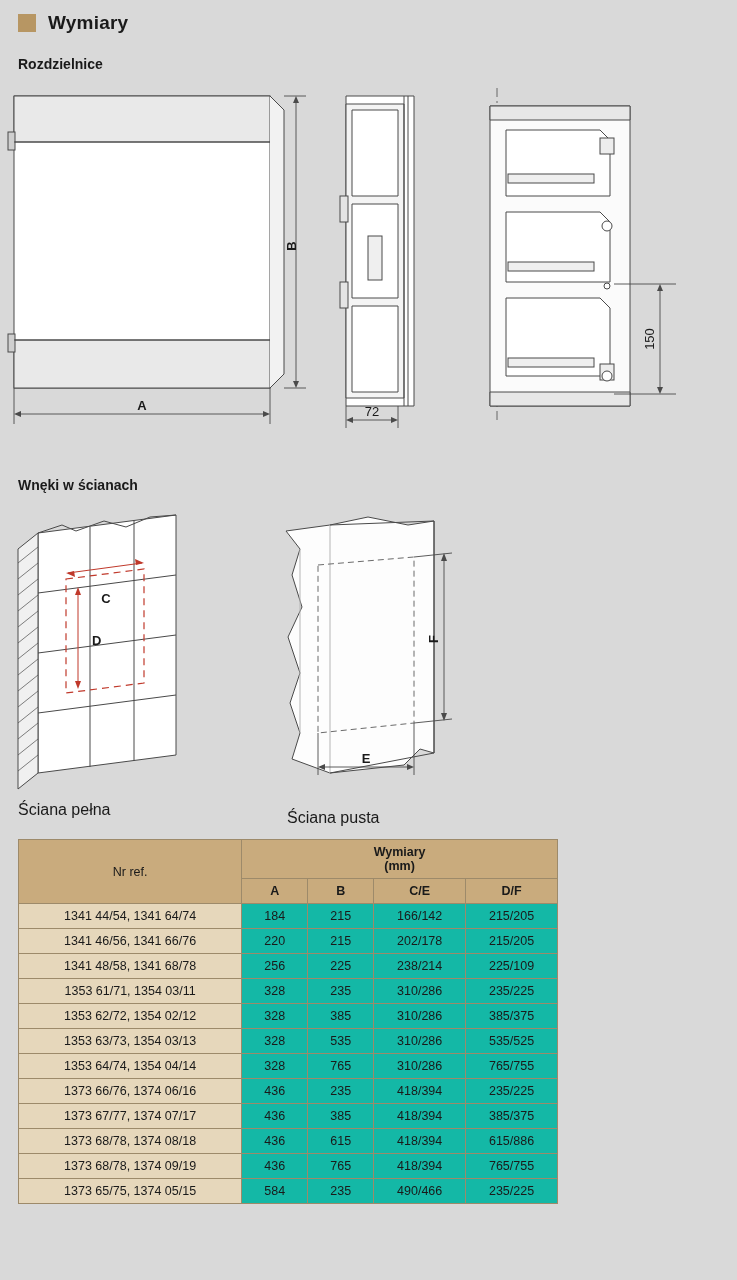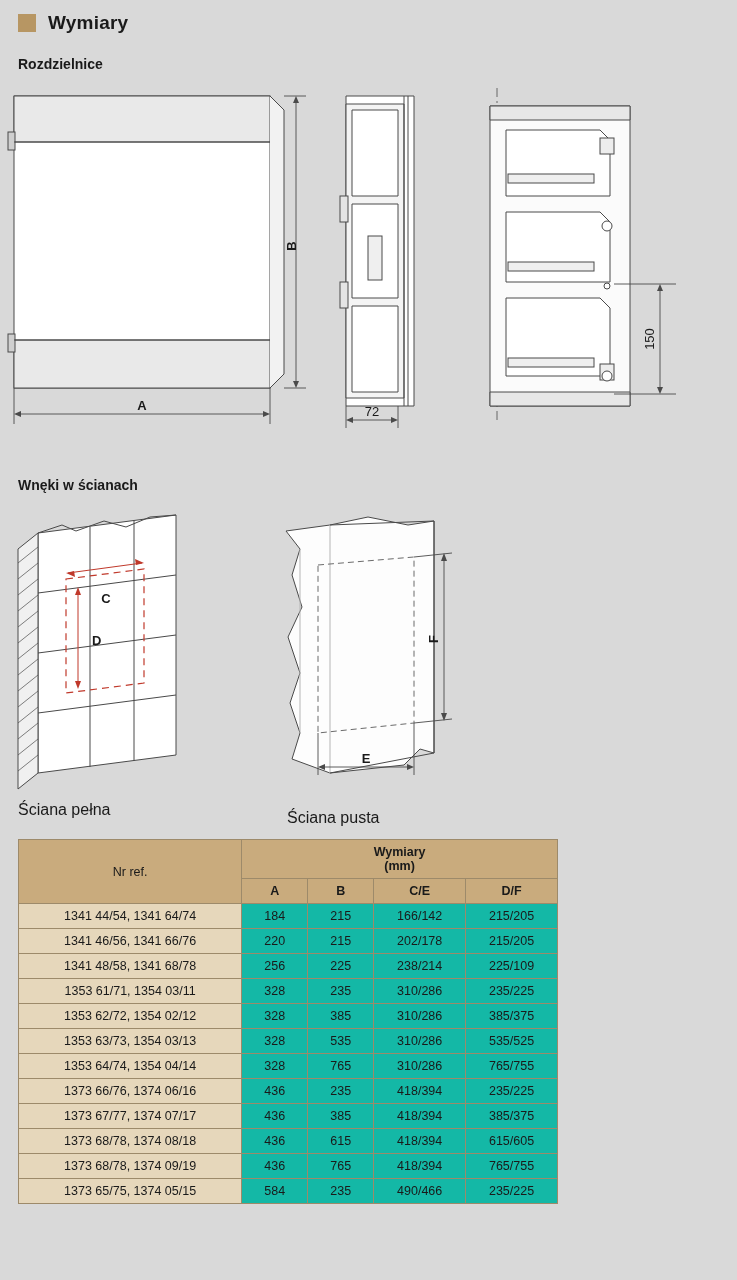--- a/index.html
+++ b/index.html
@@ -404,21 +404,21 @@
       <td class="val-cell">436</td>
       <td class="val-cell">385</td>
       <td class="val-cell">418/394</td>
       <td class="val-cell">385/375</td>
     </tr>
     <tr>
       <td class="ref-cell">1373 68/78, 1374 08/18</td>
       <td class="val-cell">436</td>
       <td class="val-cell">615</td>
       <td class="val-cell">418/394</td>
-      <td class="val-cell">615/605</td>
+      <td class="val-cell">615/886</td>
     </tr>
     <tr>
       <td class="ref-cell">1373 68/78, 1374 09/19</td>
       <td class="val-cell">436</td>
       <td class="val-cell">765</td>
       <td class="val-cell">418/394</td>
       <td class="val-cell">765/755</td>
     </tr>
     <tr>
       <td class="ref-cell">1373 65/75, 1374 05/15</td>

